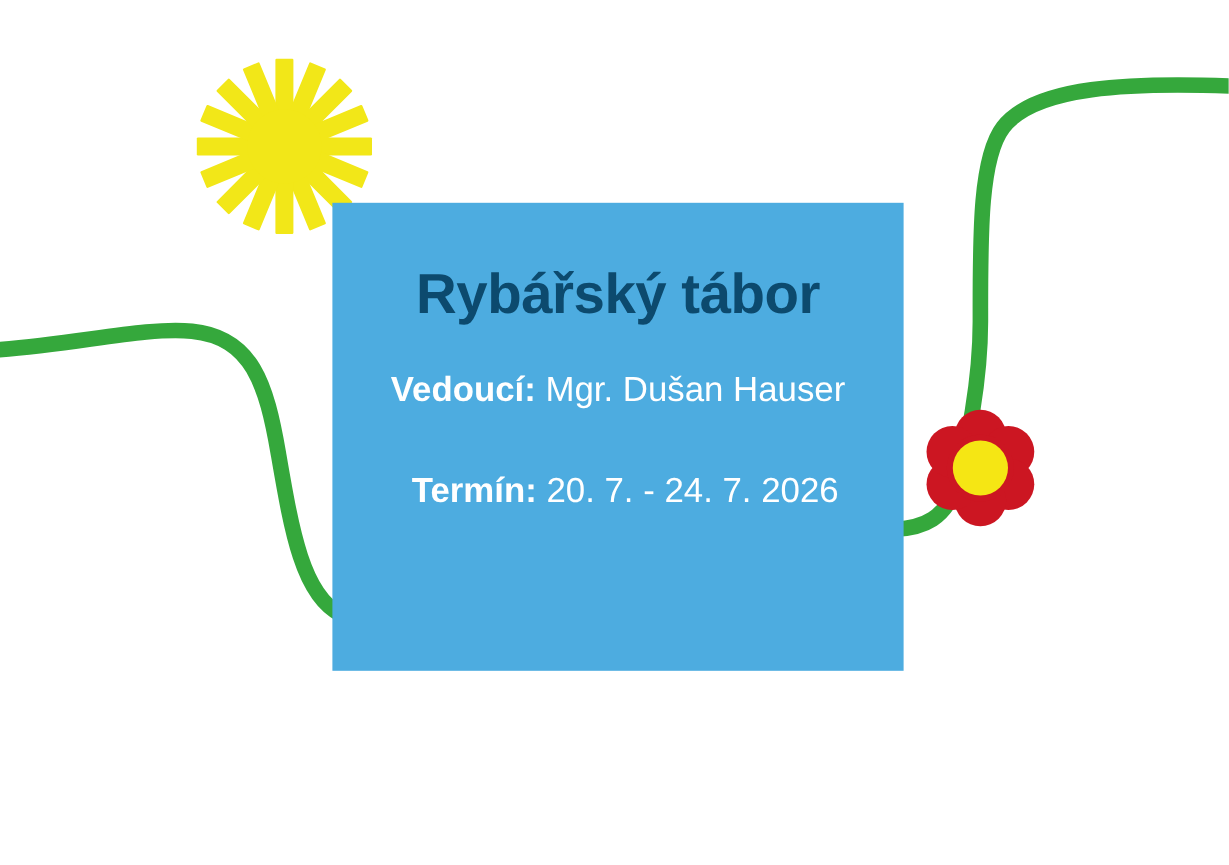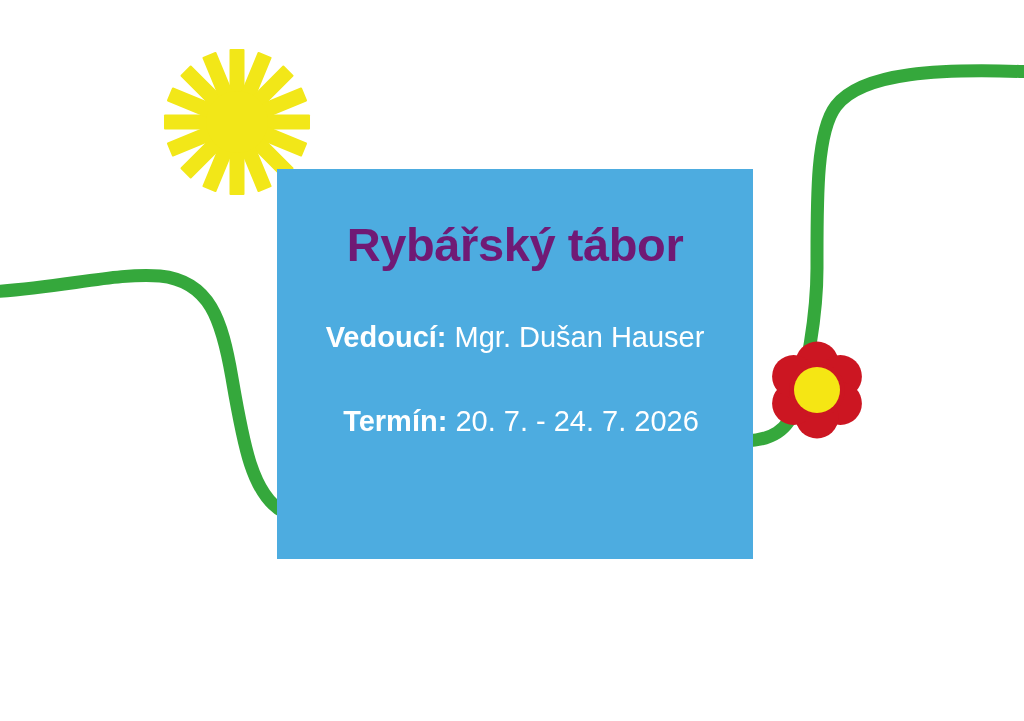--- a/index.html
+++ b/index.html
@@ -43,21 +43,21 @@
     position: absolute;
     left: 0;
     top: 0;
     width: 1024px;
     height: 721px;
     display: block;
     z-index: 8;
     pointer-events: none;
   }
   .card-title {
-    color: #701a75;
+    color: #0c4a6e;
     font-weight: bold;
     font-size: 47px;
     line-height: 1.12;
     text-align: center;
     letter-spacing: -0.4px;
     margin: 0;
     padding: 0;
     width: 100%;
   }
   #title-block {
@@ -71,21 +71,21 @@
     text-align: center;
     width: 100%;
     white-space: nowrap;
   }
   .detail-label {
     font-weight: bold;
   }
   .detail-value {
     font-weight: normal;
   }
-  #leader-line { margin-top: 48px; }
+  #leader-line { margin-top: 36px; }
   #term-line  { margin-top: 50px; margin-left: 12px; }
 </style>
 </head>
 <body>
 
 <div id="poster">
 
   <svg id="decor-layer" viewBox="0 0 1024 721" aria-hidden="true">
 
     <path d="M -10 292 C 60 288, 120 272, 160 276 C 210 281, 222 320, 232 378 C 243 442, 252 496, 284 512" fill="none" stroke="#35A83C" stroke-width="13" stroke-linecap="round"></path>

